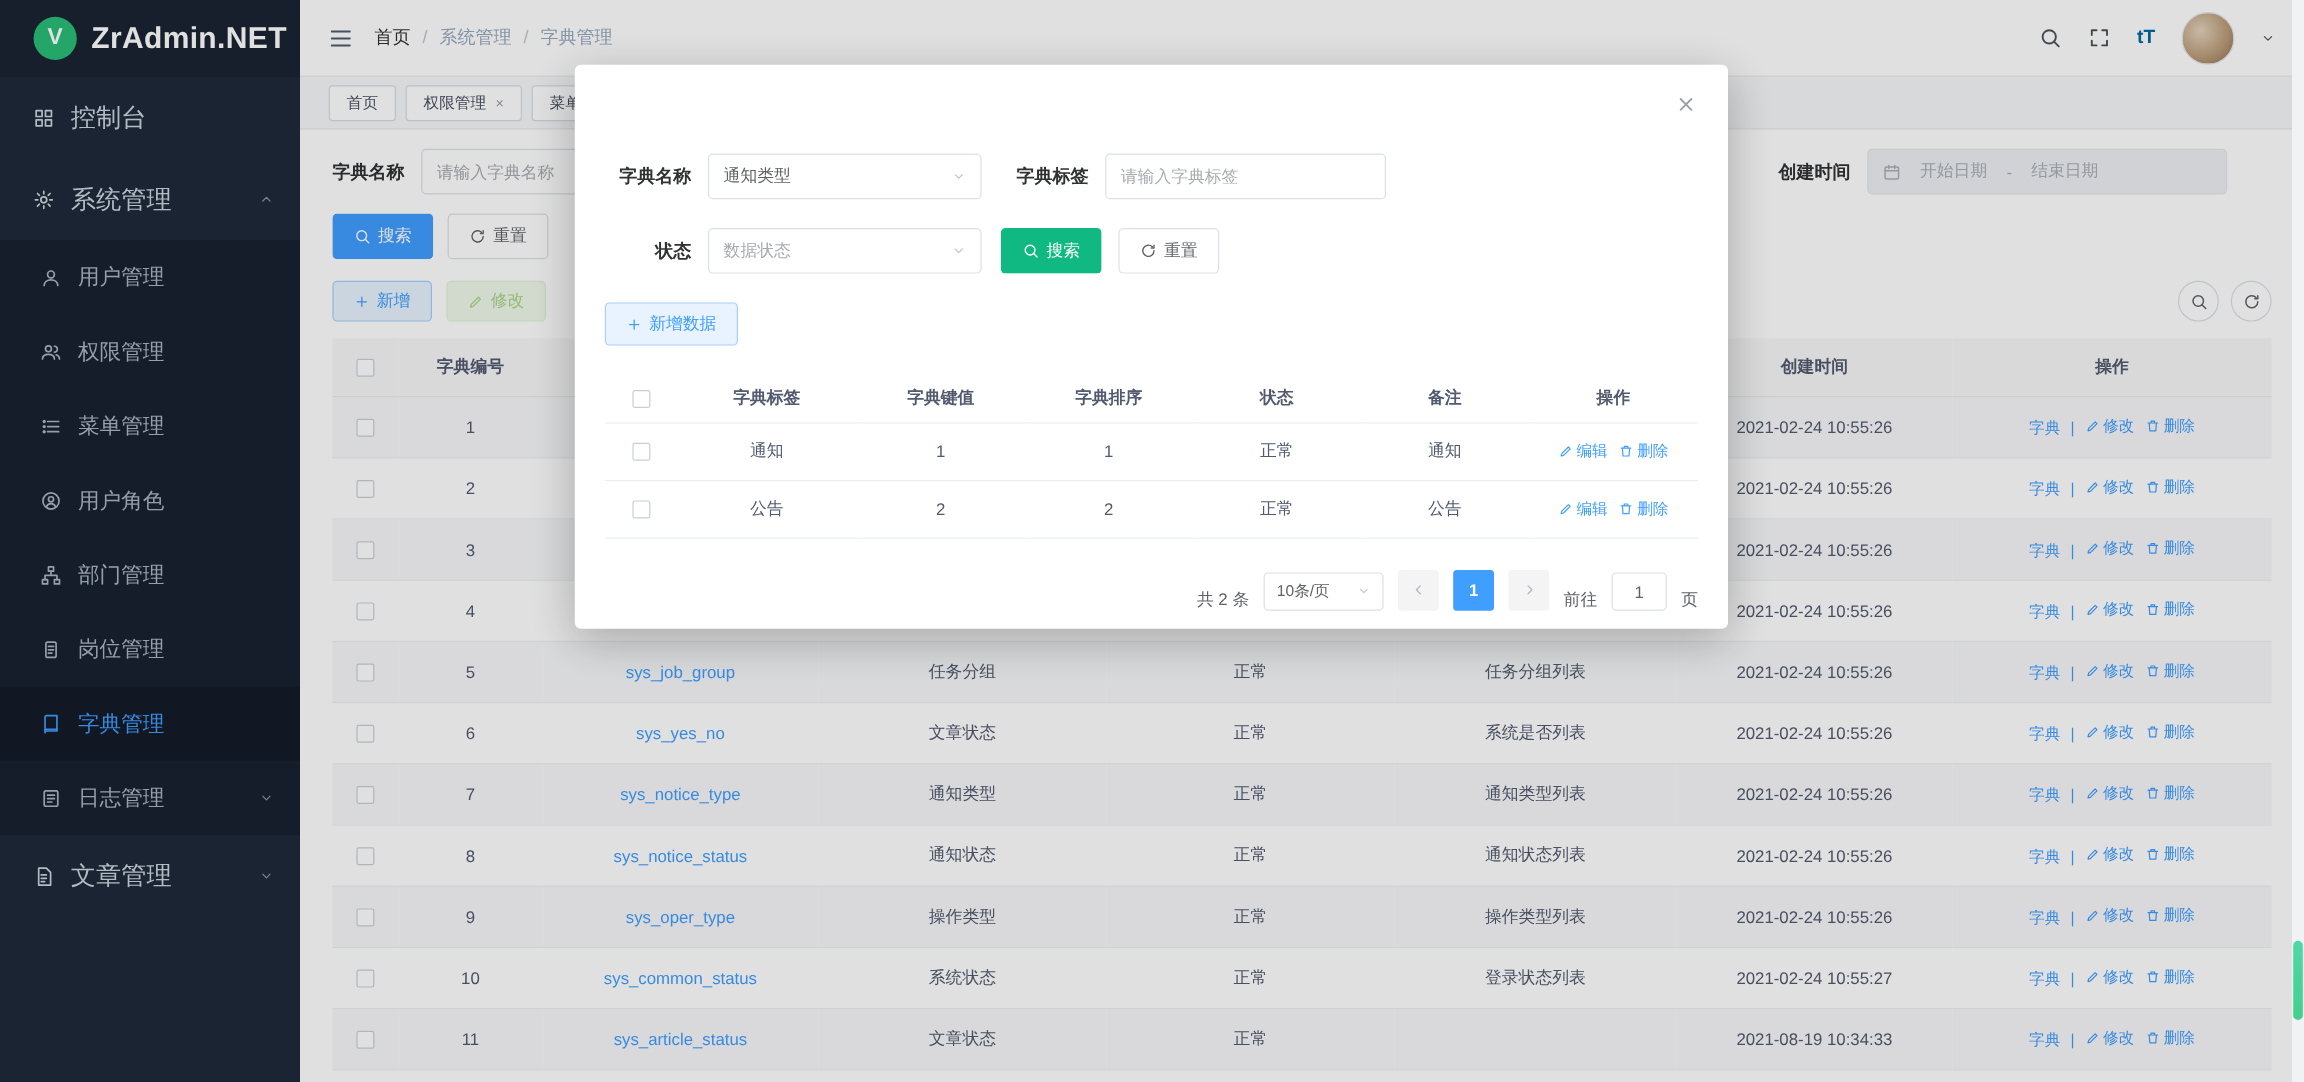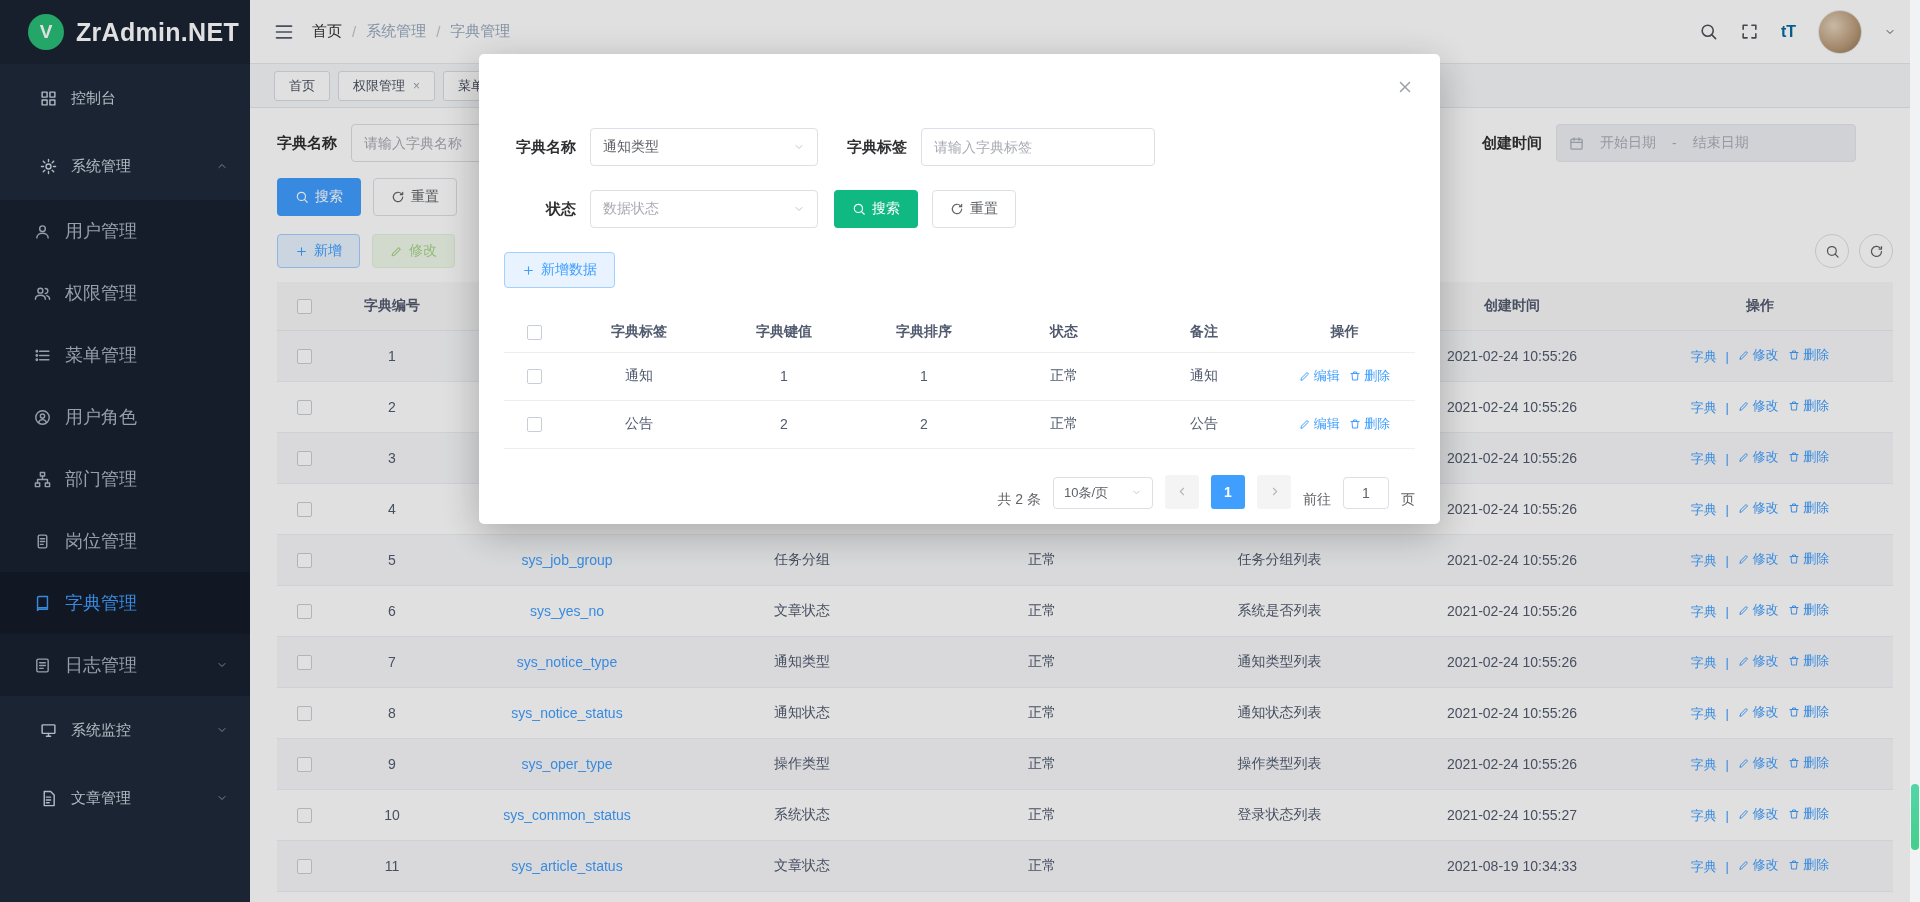--- a/index.html
+++ b/index.html
@@ -5,21 +5,21 @@
   *{box-sizing:border-box;margin:0;padding:0}
   html,body{width:1920px;height:902px;overflow:hidden}
   body{font-family:"Liberation Sans","DejaVu Sans",sans-serif;background:#f0f2f5;position:relative;font-size:14px;color:#515a6e}
   .si{stroke:currentColor;fill:none;stroke-width:2;stroke-linecap:round;stroke-linejoin:round;flex-shrink:0}
 
   
   .sidebar{position:absolute;left:0;top:0;width:250px;height:902px;background:#1f2a3a;z-index:1;color:#c3ccd9}
   .logo{height:64px;display:flex;align-items:center;padding-left:28px;gap:12px;background:#1b2433}
   .logo-circle{width:36px;height:36px;border-radius:50%;background:#2bbd78;color:#fff;display:flex;align-items:center;justify-content:center;font-weight:bold;font-size:19px}
   .logo-text{color:#fff;font-size:25px;font-weight:bold;letter-spacing:.3px}
-  .m-item{height:68px;display:flex;align-items:center;gap:14px;padding-left:40px;font-size:15px;cursor:pointer;position:relative;color:#ccd4de}
+  .m-item{height:68px;display:flex;align-items:center;gap:14px;padding-left:28px;font-size:21px;cursor:pointer;position:relative;color:#ccd4de}
   .submenu .m-item{height:62px;padding-left:34px;background:#1a2230;color:#aab5c3;font-size:18px}
   .m-item .caret{position:absolute;right:22px;color:#8b97a7}
   .m-item.active{background:#141b28;color:#409eff}
   .m-item .micon{width:17px;height:17px}
 
   
   .main{position:absolute;left:250px;top:0;right:0;bottom:0}
   .topbar{height:64px;background:#fff;display:flex;align-items:center;padding:0 24px;gap:18px;border-bottom:1px solid #e6e8eb}
   .crumb{display:flex;align-items:center;gap:10px;font-size:15px}
   .crumb .home{color:#303133}
@@ -175,30 +175,20 @@
       <div class="m-item">
         <svg class="si micon" viewBox="0 0 24 24">
             <rect x="4" y="3" width="16" height="18" rx="2"></rect>
             <path d="M8 8h8M8 12h8M8 16h5"></path>
           </svg>
         <span>日志管理</span>
         <svg class="si caret" width="12" height="12" viewBox="0 0 24 24">
             <path d="M6 9l6 6 6-6"></path>
           </svg>
       </div>
-    </div>
-    <div class="m-item">
-      <svg class="si micon" viewBox="0 0 24 24">
-          <rect x="3" y="4" width="18" height="12" rx="1"></rect>
-          <path d="M9 20h6M12 16v4"></path>
-        </svg>
-      <span>系统监控</span>
-      <svg class="si caret" width="12" height="12" viewBox="0 0 24 24">
-          <path d="M6 9l6 6 6-6"></path>
-        </svg>
     </div>
     <div class="m-item">
       <svg class="si micon" viewBox="0 0 24 24">
           <path d="M6 2h9l5 5v15H6z"></path>
           <path d="M9 10h6M9 14h6M9 18h4"></path>
         </svg>
       <span>文章管理</span>
       <svg class="si caret" width="12" height="12" viewBox="0 0 24 24">
           <path d="M6 9l6 6 6-6"></path>
         </svg>

